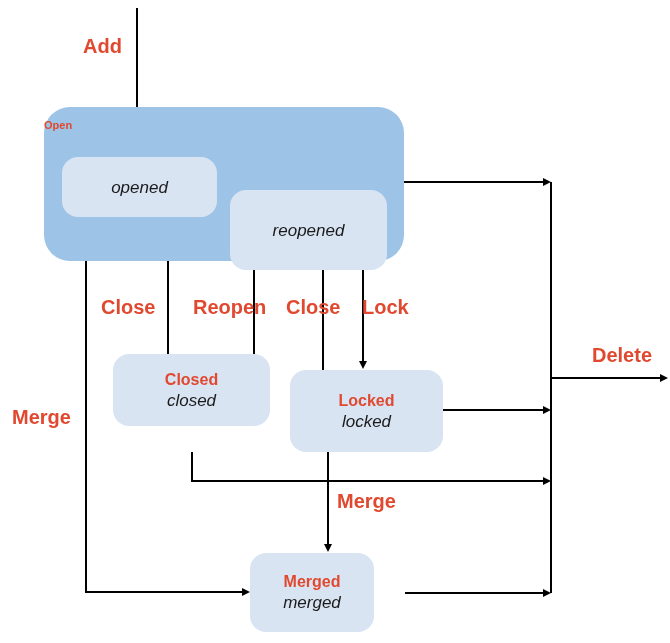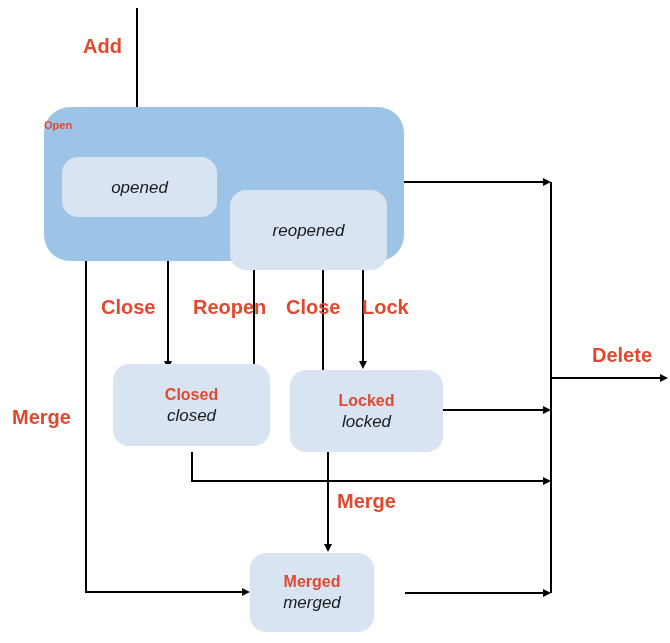--- a/index.html
+++ b/index.html
@@ -102,21 +102,21 @@
   </div>
 
   <div class="state-box" style="left:62px;top:157px;width:155px;height:60px;">
     <div class="state-sub">opened</div>
   </div>
 
   <div class="state-box" style="left:230px;top:157px;width:157px;height:80px;margin-top:33px;">
     <div class="state-sub">reopened</div>
   </div>
 
-  <div class="state-box" style="left:113px;top:364px;width:157px;height:82px;">
+  <div class="state-box" style="left:113px;top:354px;width:157px;height:72px;">
     <div class="state-title">Closed</div>
     <div class="state-sub">closed</div>
   </div>
 
   <div class="state-box" style="left:290px;top:370px;width:153px;height:82px;">
     <div class="state-title">Locked</div>
     <div class="state-sub">locked</div>
   </div>
 
   <div class="state-box" style="left:250px;top:553px;width:124px;height:79px;">

